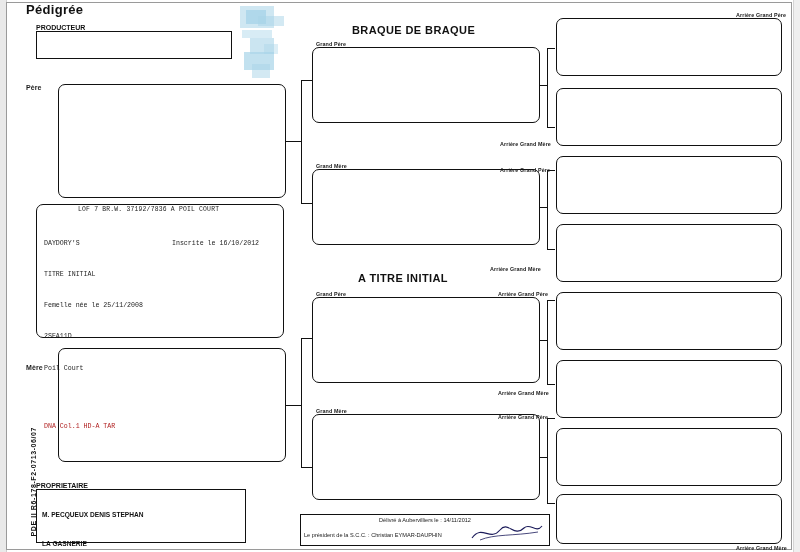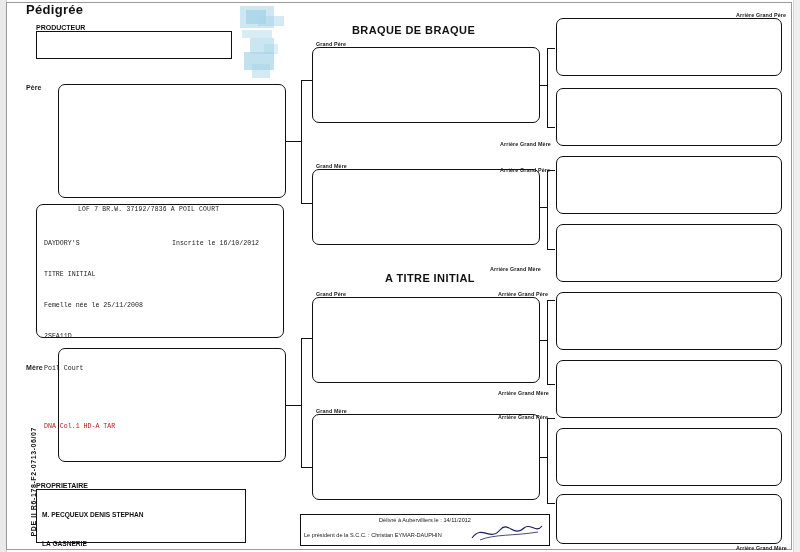--- a/index.html
+++ b/index.html
@@ -244,21 +244,21 @@
     <div class="blob" style="left:8px;  top:6px;  width:20px; height:14px; opacity:.8;"></div>
     <div class="blob" style="left:20px; top:12px; width:26px; height:10px; opacity:.5;"></div>
     <div class="blob" style="left:4px;  top:26px; width:30px; height:8px;  opacity:.45;"></div>
     <div class="blob" style="left:12px; top:34px; width:24px; height:16px; opacity:.6;"></div>
     <div class="blob" style="left:6px;  top:48px; width:30px; height:18px; opacity:.7;"></div>
     <div class="blob" style="left:14px; top:60px; width:18px; height:14px; opacity:.5;"></div>
     <div class="blob" style="left:26px; top:40px; width:14px; height:10px; opacity:.4;"></div>
   </div>
 
   <div class="heading" style="left:352px; top:24px;">BRAQUE DE BRAQUE</div>
-  <div class="heading" style="left:385px; top:272px;">A TITRE INITIAL</div>
+  <div class="heading" style="left:358px; top:272px;">A TITRE INITIAL</div>
 
   <div class="label big" style="left:26px; top:84px;">Père</div>
   <div class="box" style="left:58px; top:84px; width:228px; height:114px;"></div>
 
   <div class="label big" style="left:26px; top:364px;">Mère</div>
   <div class="box" style="left:58px; top:348px; width:228px; height:114px;"></div>
 
   <div class="box" style="left:36px; top:204px; width:248px; height:134px;"></div>
   <div class="detail-head">LOF 7 BR.W. 37192/7836 A POIL COURT</div>
   <div class="detail-lines">

